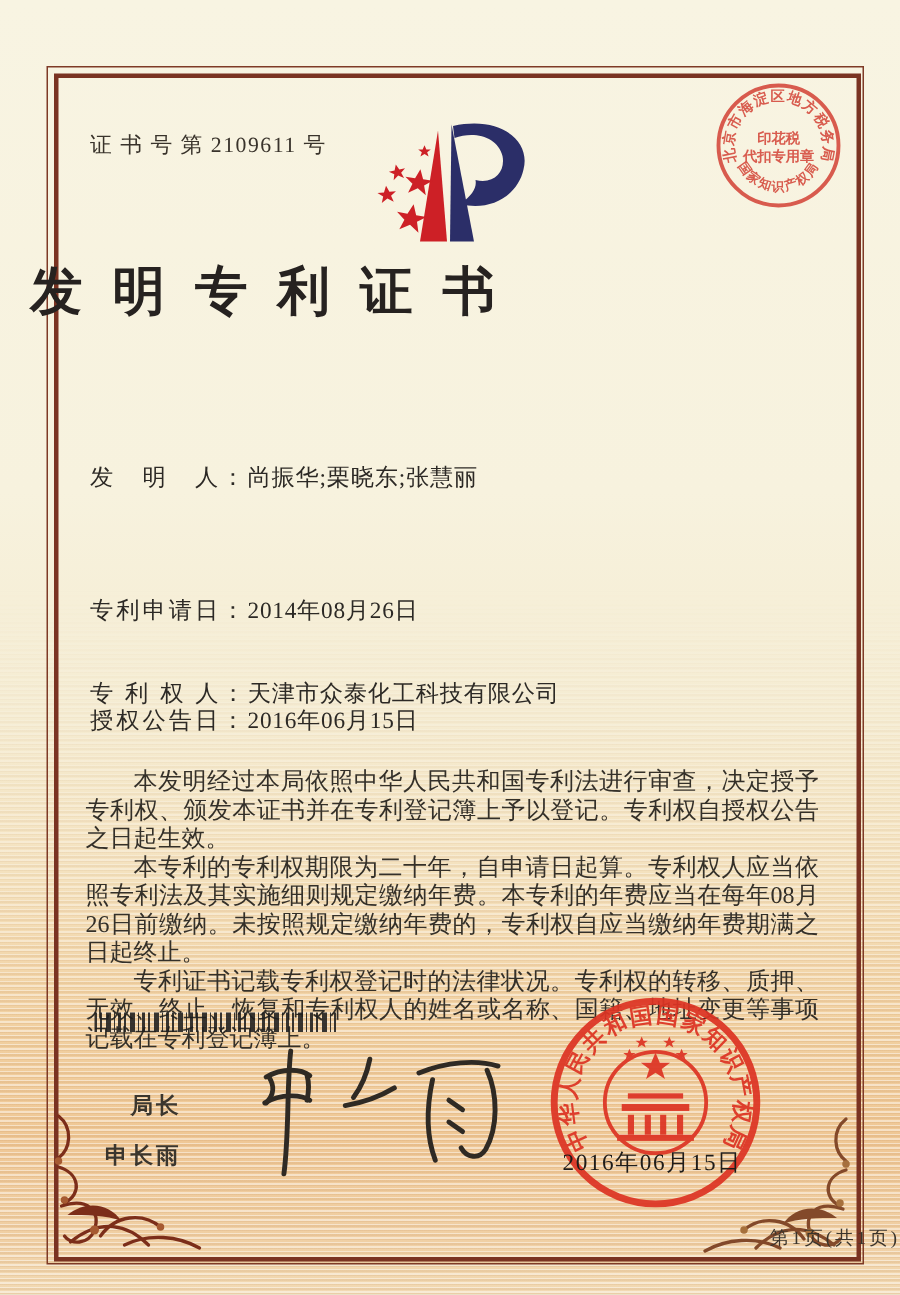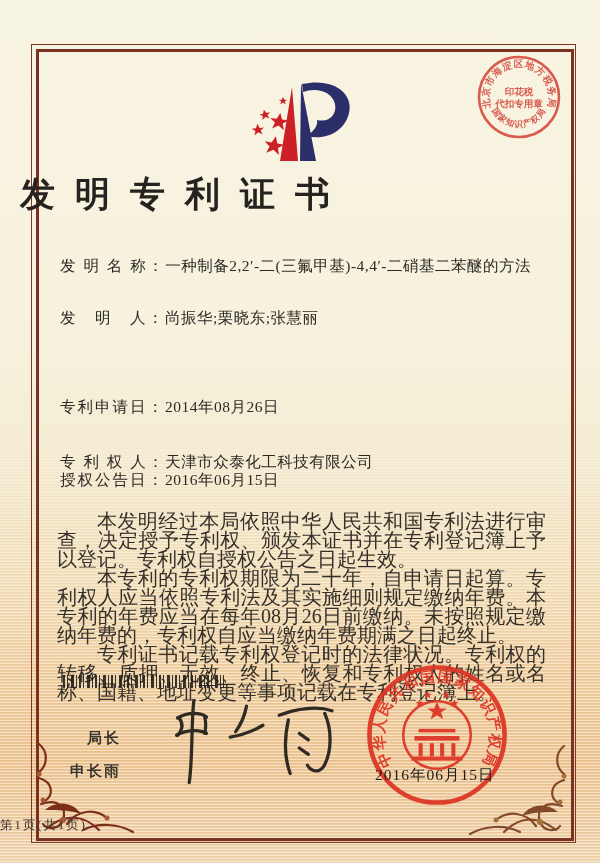--- a/index.html
+++ b/index.html
@@ -26,47 +26,48 @@
   .cert-number{position:absolute; left:60px; top:87px; font-size:14.5px; letter-spacing:1px; color:#39332b; z-index:3;}
   .logo{position:absolute; left:242px; top:74px; z-index:2;}
   .tax-stamp{position:absolute; left:476px; top:54px; z-index:4; opacity:.88;}
   .title{position:absolute; left:0; right:0; top:171px; margin:0; 
     font-size:35px; font-weight:bold; letter-spacing:20px; text-indent:20px; color:#262220; z-index:3;}
   .field-row{position:absolute; left:60px; font-size:15.5px; color:#2c2925; z-index:3; white-space:nowrap;}
   .row-0{top:256px;} .row-1{top:308px;} .row-2{top:351px;} .row-3{top:397px;} .row-4{top:452px;} .row-5{top:470px;}
   .flabel{letter-spacing:2px;}
   .fvalue{letter-spacing:.5px;}
   .body-text{position:absolute; left:57px; top:512px; width:489px; z-index:3;
-    font-size:20px; line-height:19px; color:#343029; text-align:justify;}
+    font-size:16px; line-height:19px; color:#343029; text-align:justify;}
   .body-text p{margin:0; text-indent:2em;}
   .barcode{position:absolute; left:63px; top:675px; width:161px; height:13px; z-index:3; opacity:.88;
     background:repeating-linear-gradient(90deg,
       #1d1d1d 0 2px, transparent 2px 4px, #1d1d1d 4px 5px, transparent 5px 8px,
       #1d1d1d 8px 11px, transparent 11px 13px, #1d1d1d 13px 14px, transparent 14px 16px);}
   .signer{position:absolute; left:70px; top:721px; z-index:4;
     font-family:"Liberation Sans","DejaVu Sans",sans-serif; font-size:15px; font-weight:600;
     color:#3b362e; line-height:33px; letter-spacing:2px;text-align:right;}
   .signature{position:absolute; left:152px; top:686px; z-index:4;}
   .big-seal{position:absolute; left:350px; top:648px; z-index:4; opacity:.93;}
   .seal-date{position:absolute; left:375px; top:765px; z-index:5; font-size:15.5px; color:#1f1c19; letter-spacing:1px;}
   .ornament{position:absolute; z-index:2;}
   .orn-left{left:33px; top:738px;}
   .orn-right{left:455px; top:740px; transform:scaleX(-1);}
-  .footer{position:absolute; left:0; right:0; top:817px; text-align:left;
+  .footer{position:absolute; left:0; right:0; top:817px; text-align:right;
     font-size:12.5px; letter-spacing:2px; color:#3a342c; z-index:3;}
   svg text{font-family:"Liberation Serif","DejaVu Serif",serif;}
 </style>
 </head>
 <body>
 
 <div class="page">
   <div class="texture"></div>
   <div class="frame-outer"></div>
   <div class="frame-inner"></div>
 
+  <div class="cert-number">证 书 号 第 2109611 号</div>
 
   <svg class="logo" width="116" height="92" viewBox="0 0 116 92">
     <defs>
       <polygon id="star" points="0,-10 2.94,-3.09 10,-3.09 4.26,1.18 6.47,8.09 0,3.82 -6.47,8.09 -4.26,1.18 -10,-3.09 -2.94,-3.09"></polygon>
     </defs>
     <path d="M60,10 C92,3 112,20 107,39 C103,57 84,67 65,62 C73,56 76,51 75,46 C88,49 95,40 93,30 C90,17 74,13 61,18 Z" fill="#2b2e68"></path>
     <polygon points="59,9 74,87 58,87" fill="#2b2e68"></polygon>
     <polygon points="50,13 56,87 38,87" fill="#cd2026"></polygon>
     <use href="#star" transform="translate(41,27) scale(0.42)" fill="#cd2026"></use>
     <use href="#star" transform="translate(23,41) scale(0.55) rotate(-12)" fill="#cd2026"></use>
@@ -86,23 +87,20 @@
     </text>
     <text font-size="8.5" fill="#d4473a" font-weight="bold" letter-spacing="1">
       <textPath href="#tsBottom" startOffset="50%" text-anchor="middle">国家知识产权局</textPath>
     </text>
     <text x="43" y="41" text-anchor="middle" font-size="9.5" font-weight="bold" fill="#d4473a">印花税</text>
     <text x="43" y="53" text-anchor="middle" font-size="9.5" font-weight="bold" fill="#d4473a">代扣专用章</text>
   </svg>
 
   <h1 class="title">发明专利证书</h1>
 
-  <div class="field-row row-0">
-    <span class="flabel">发 明 名 称：</span><span class="fvalue">一种制备2,2′-二(三氟甲基)-4,4′-二硝基二苯醚的方法</span>
-  </div>
   <div class="field-row row-1">
     <span class="flabel">发　明　人：</span><span class="fvalue">尚振华;栗晓东;张慧丽</span>
   </div>
   <div class="field-row row-3">
     <span class="flabel">专利申请日：</span><span class="fvalue">2014年08月26日</span>
   </div>
   <div class="field-row row-4">
     <span class="flabel">专 利 权 人：</span><span class="fvalue">天津市众泰化工科技有限公司</span>
   </div>
   <div class="field-row row-5">

